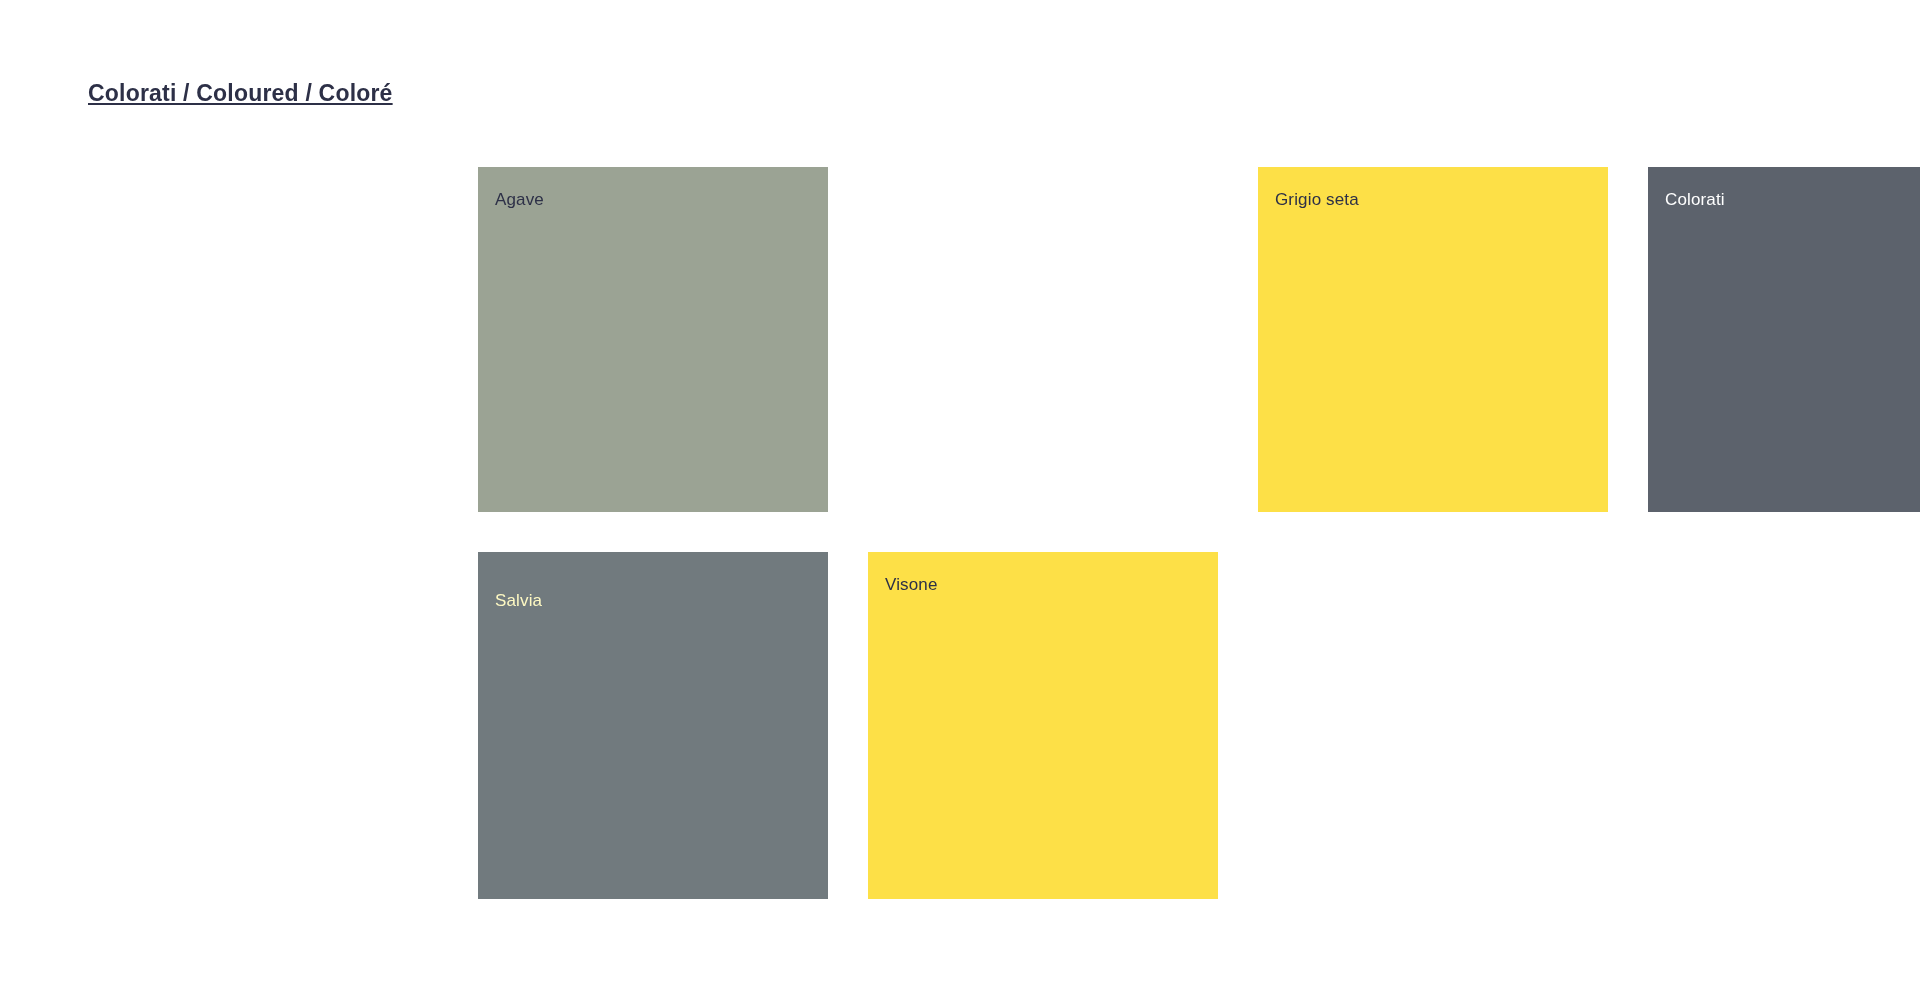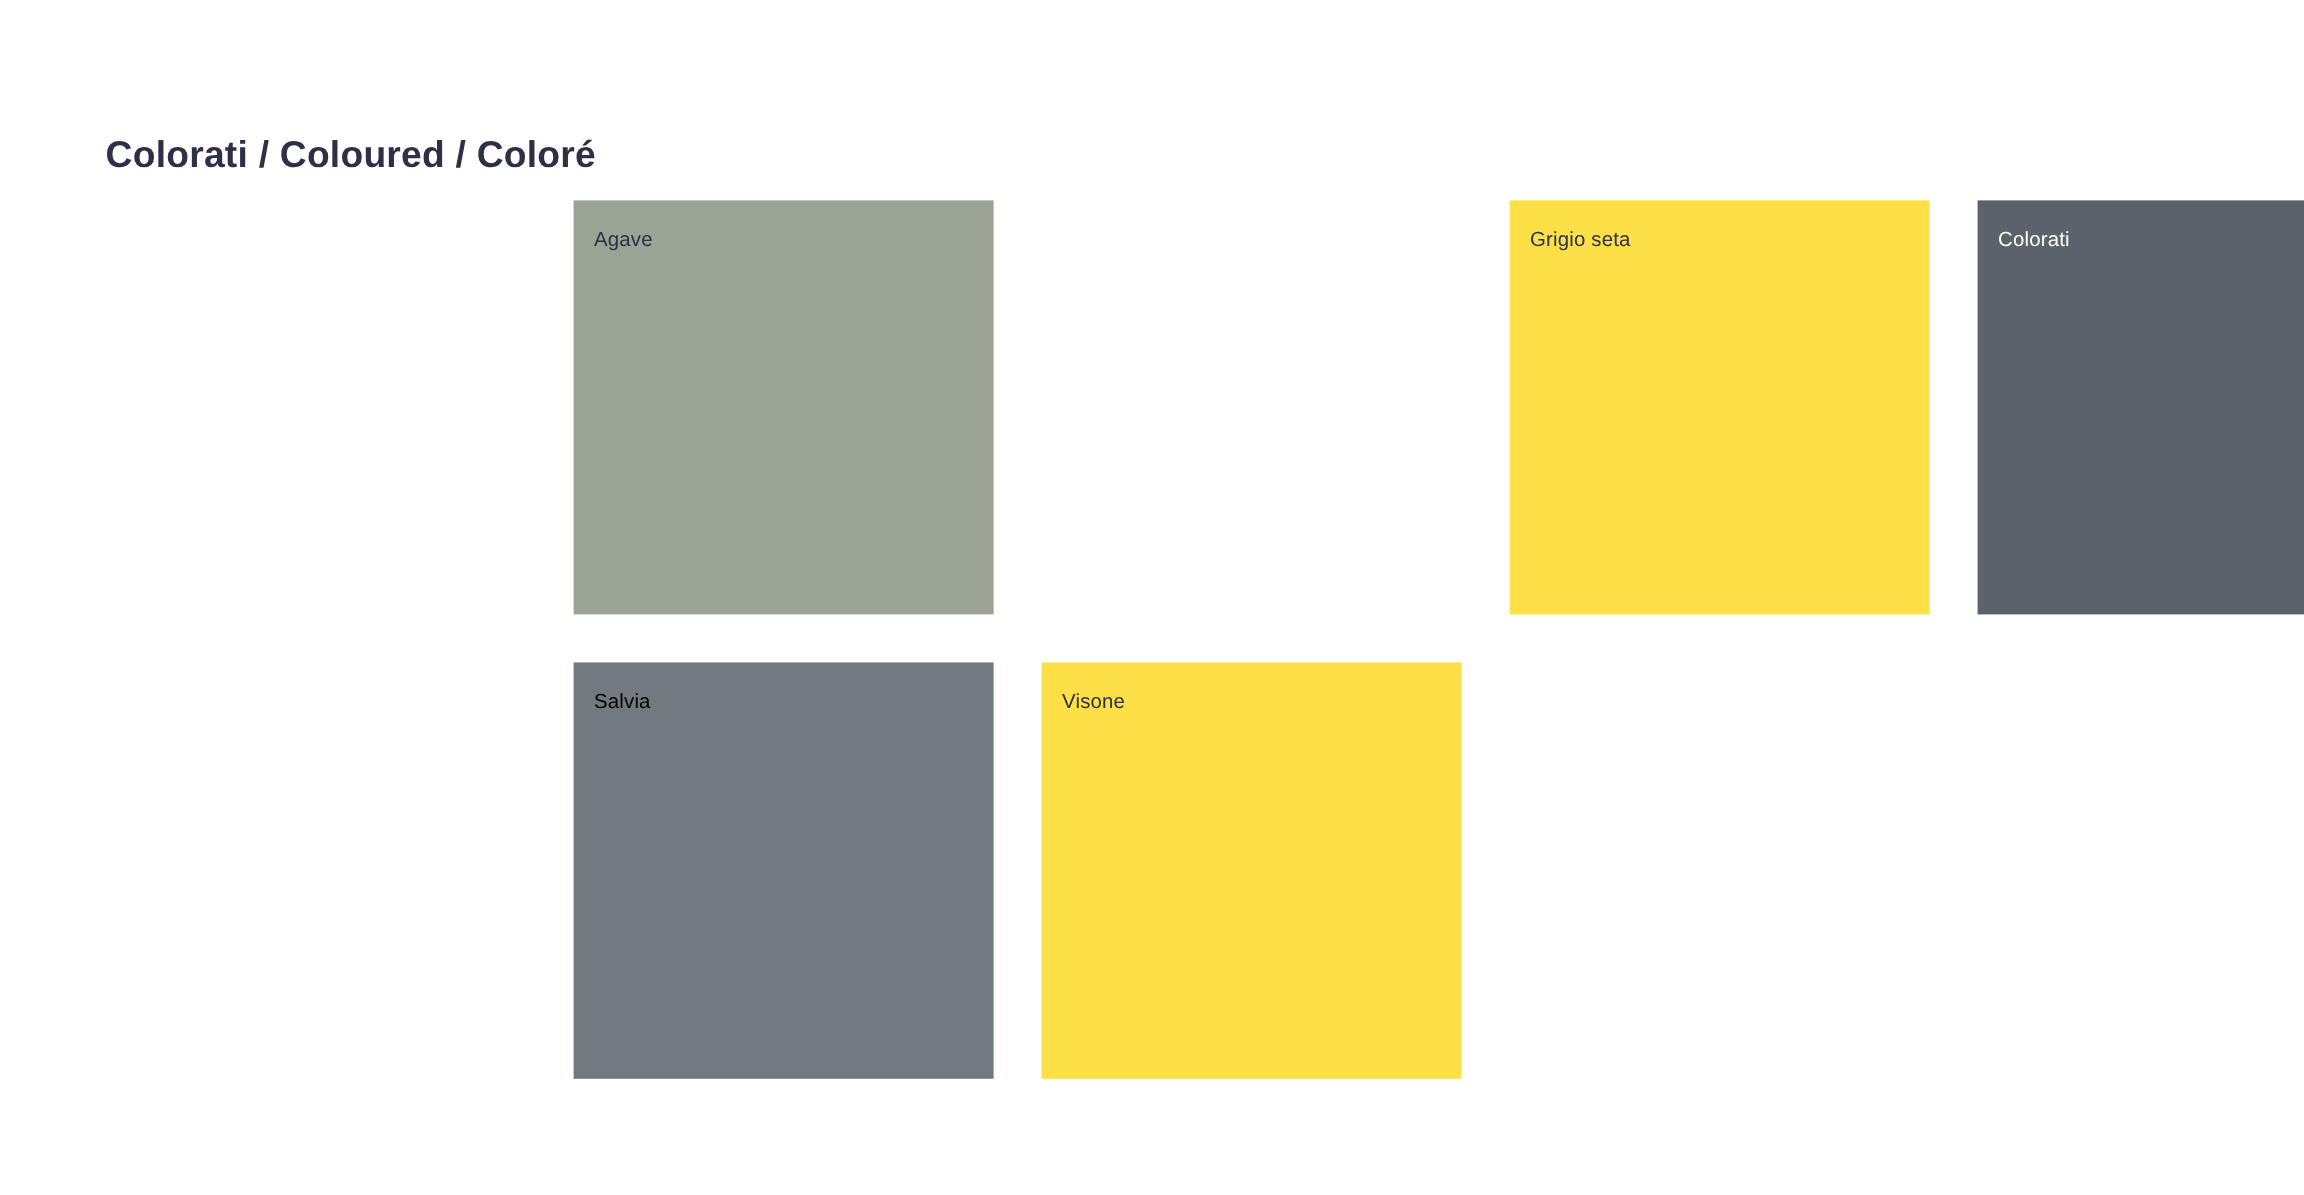--- a/index.html
+++ b/index.html
@@ -18,27 +18,28 @@
   .page {
     position: relative;
     width: 1920px;
     height: 996px;
     background: #ffffff;
   }
 
   .section-title {
     position: absolute;
     left: 88px;
-    top: 110px;
-    font-size: 31px;
+    top: 80px;
+    font-size: 23px;
     font-weight: 700;
     letter-spacing: 0.2px;
     color: #2d3047;
     white-space: nowrap;
     line-height: 1.2;
+    text-decoration: underline;
   }
 
   .swatch-grid {
     position: absolute;
     left: 88px;
     top: 167px;
     width: 1764px;
     display: grid;
     grid-template-columns: repeat(5, 350px);
     grid-template-rows: 345px 347px;
@@ -82,21 +83,21 @@
       </div>
       <div class="swatch is-empty"></div>
       <div class="swatch" style="background: #fde047;">
         <span class="swatch-label" style="color: rgb(45, 48, 71);">Grigio seta</span>
       </div>
       <div class="swatch" style="background: rgb(92, 98, 108);">
         <span class="swatch-label" style="color: rgb(255, 255, 255);">Colorati</span>
       </div>
       <div class="swatch is-empty"></div>
       <div class="swatch" style="background: rgb(113, 122, 126);">
-        <span class="swatch-label" style="color: #000000;">Salvia</span>
+        <span class="swatch-label" style="color: #fef9c3; margin-top: 16px;">Salvia</span>
       </div>
       <div class="swatch" style="background: #fde047;">
         <span class="swatch-label" style="color: rgb(45, 48, 71);">Visone</span>
       </div>
       <div class="swatch is-empty"></div>
     </div>
 
 </div>
 
 </body></html>

